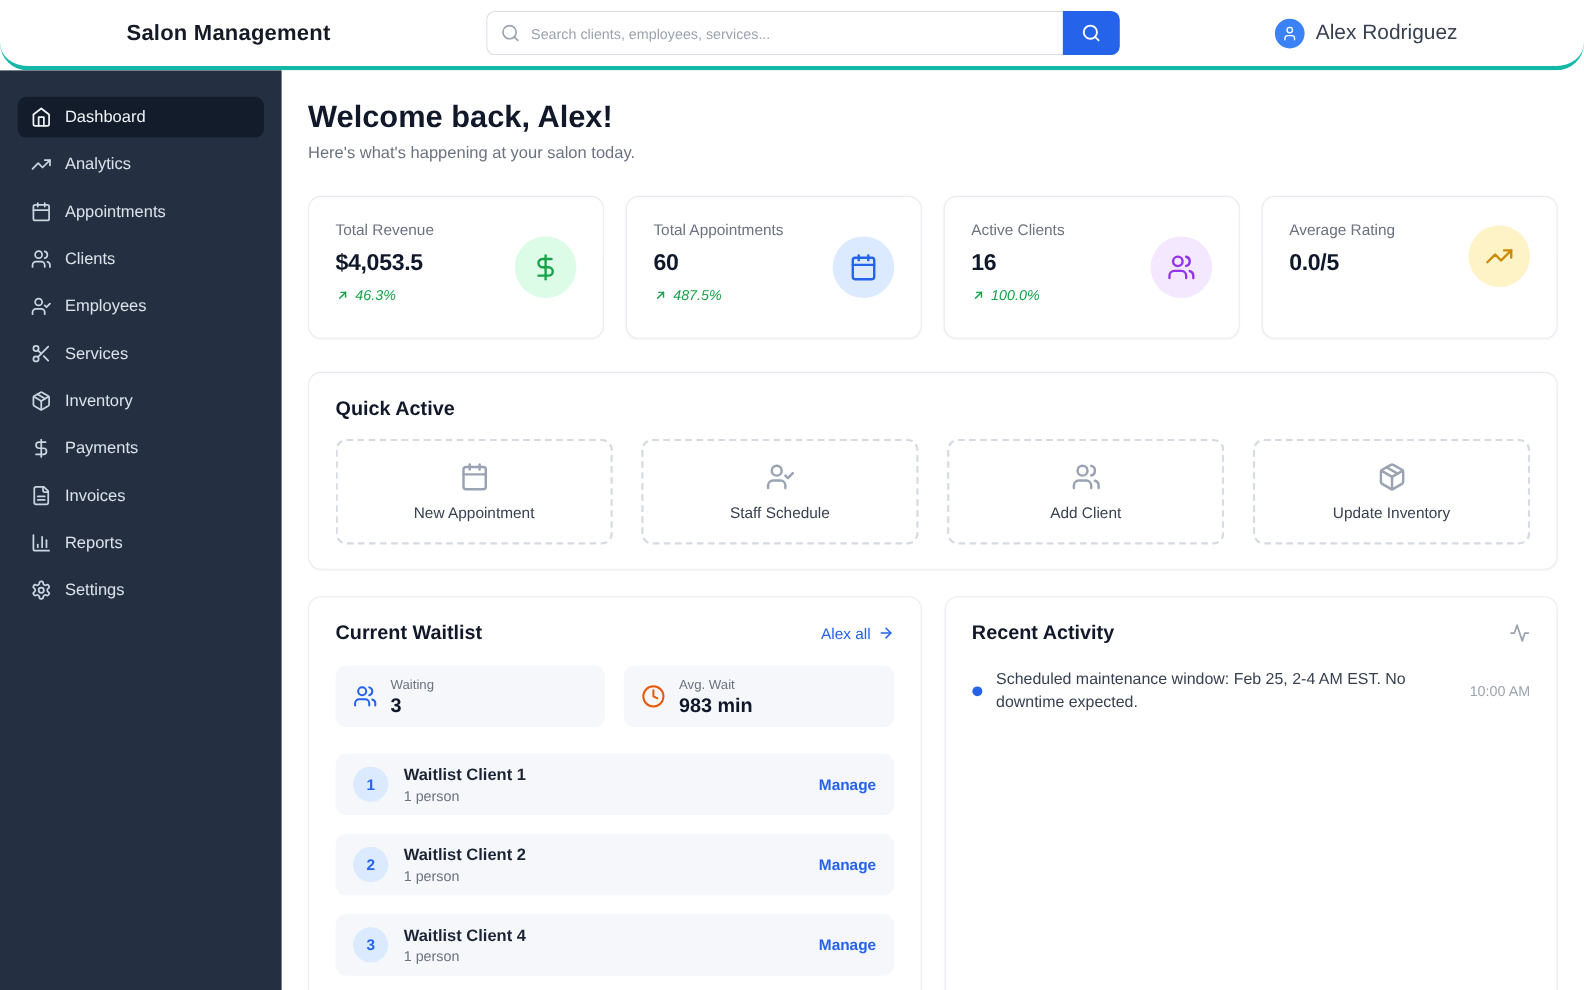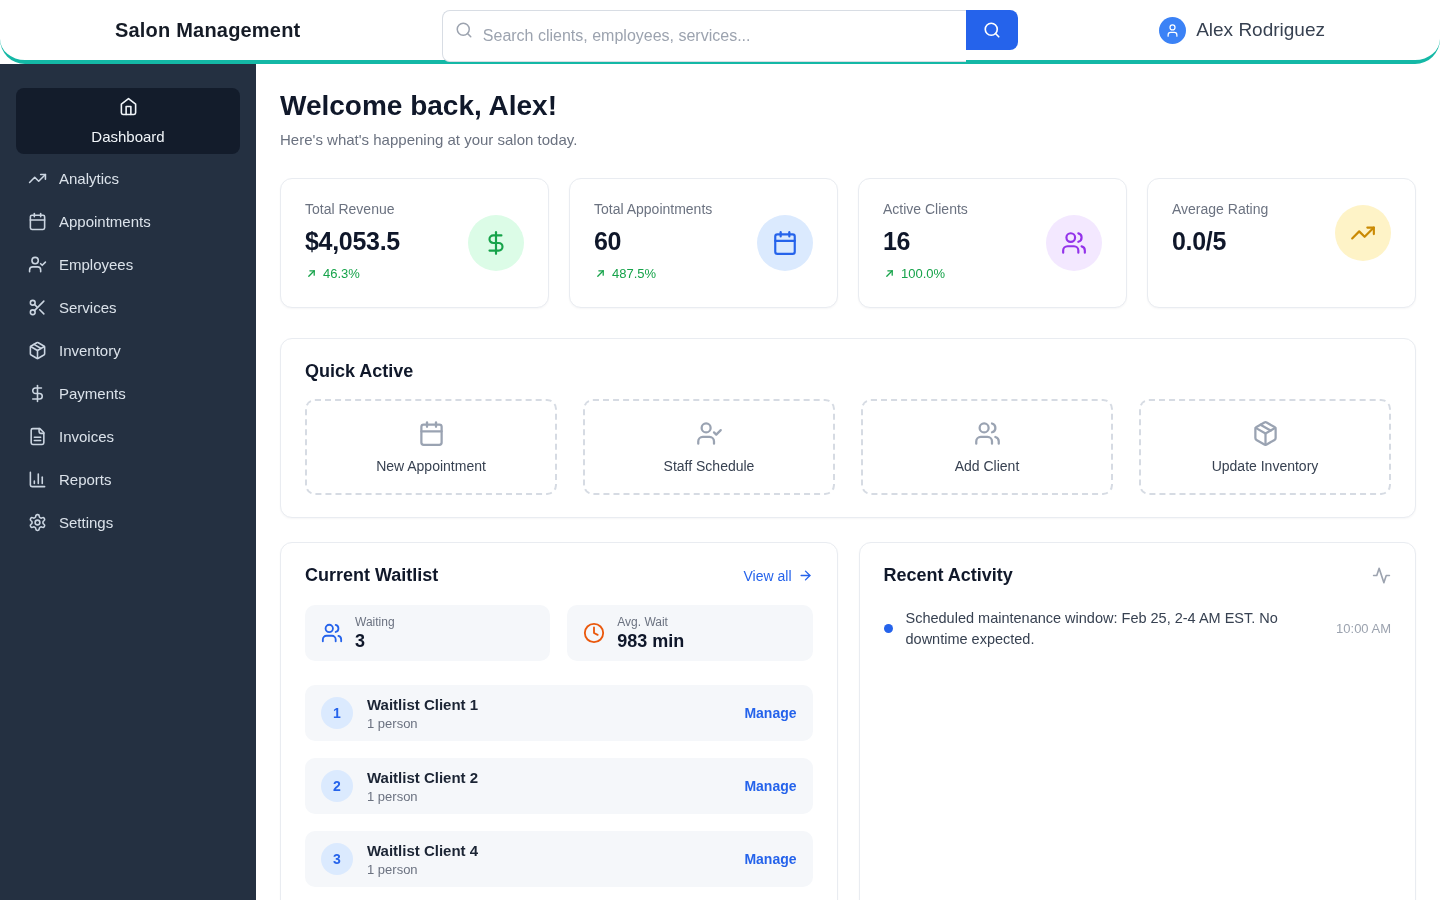--- a/index.html
+++ b/index.html
@@ -7,55 +7,55 @@
     font-family:"Liberation Sans", sans-serif; color:#0f172a; }
 
   
   .app-header { height:64px; background:#fff; border-bottom:4px solid #14b8a6;border-radius:25px; }
   .header-inner { max-width:1210px; height:100%; margin:0 auto; display:flex;
     align-items:center; justify-content:space-between; }
   .app-title { font-size:20px; font-weight:700; color:#151b26; letter-spacing:.2px; }
   .search-group { display:flex; align-items:stretch; height:40px; }
   .search-input-wrap { position:relative; width:524px; }
   .search-input-wrap svg { position:absolute; left:13px; top:11px; width:18px; height:18px; color:#9ca3af; }
-  .search-input { width:100%; height:52px; border:1px solid #d8dde4; border-right:none;
-    border-radius:8px 0 0 8px; padding:0 12px 0 40px; font-size:16px; color:#a16207; outline:none;
+  .search-input { width:100%; height:40px; border:1px solid #d8dde4; border-right:none;
+    border-radius:8px 0 0 8px; padding:0 12px 0 40px; font-size:13px; color:#a16207; outline:none;
     font-family:"Liberation Sans", sans-serif; }
   .search-input::placeholder { color:#9ca3af; }
   .search-btn { width:52px; height:40px; background:#2563eb; border:none; border-radius:0 8px 8px 0;
     display:flex; align-items:center; justify-content:center; color:#fff; cursor:pointer; }
   .search-btn svg { width:18px; height:18px; }
   .user-chip { display:flex; align-items:center; gap:10px; cursor:pointer; }
   .avatar { width:27px; height:27px; border-radius:50%; background:#3b82f6; color:#fff;
     display:flex; align-items:center; justify-content:center; }
   .avatar svg { width:15px; height:15px; }
   .user-name { font-size:19px; color:#374151; }
 
   
   .layout { display:flex; height:836px; }
   .sidebar { width:256px; flex:0 0 256px; background:#243041; padding:24px 16px; }
   .nav-item { display:flex; align-items:center; gap:12px; padding:9px 12px; margin-bottom:6px;
     border-radius:8px; color:#dbe2ea; font-size:15px; cursor:pointer; }
   .nav-item svg { width:19px; height:19px; color:#cbd5e1; flex:0 0 19px; }
-  .nav-item.active { background:#131c2b; color:#f1f5f9;flex-direction:column; }
+  .nav-item.active { background:#131c2b; color:#f1f5f9; }
   .nav-item.active svg { color:#f1f5f9; }
 
   .content { flex:1; padding:26px 24px; overflow:hidden; }
 
   
   .welcome-title { font-size:28px; font-weight:700; color:#10182a; }
   .welcome-sub { font-size:15px; color:#6b7280; margin-top:9px; }
 
   
   .stats-grid { display:grid; grid-template-columns:repeat(4,1fr); gap:20px; margin-top:30px; }
   .stat-card { background:#fff; border:1px solid #e9ecf1; border-radius:12px; padding:22px 24px;
     height:130px; display:flex; justify-content:space-between; box-shadow:0 1px 2px rgba(15,23,42,.04); }
   .stat-label { font-size:14px; color:#6b7280; }
-  .stat-value { font-size:25px; font-weight:700; color:#0f172a; margin-top:10px; letter-spacing:-.3px; }
-  .stat-trend { display:flex; align-items:center; gap:5px; margin-top:10px; font-size:13px; color:#16a34a; }
+  .stat-value { font-size:21px; font-weight:700; color:#0f172a; margin-top:10px; letter-spacing:-.3px; }
+  .stat-trend { display:flex; align-items:center; gap:5px; margin-top:10px; font-size:13px; color:#16a34a;font-style:italic; }
   .stat-trend svg { width:13px; height:13px; }
   .stat-iconwrap { width:56px; height:56px; border-radius:50%; display:flex; align-items:center;
     justify-content:center; align-self:center; flex:0 0 56px; }
   .stat-iconwrap svg { width:26px; height:26px; }
   .ic-green { background:#dcfce7; color:#16a34a; }
   .ic-blue  { background:#dbeafe; color:#2563eb; }
   .ic-purple{ background:#f3e8ff; color:#9333ea; }
   .ic-amber { background:#fef3c7; color:#ca8a04; align-self:flex-start; margin-top:4px; }
 
   
@@ -163,20 +163,29 @@
           <path d="M16 2v4"></path>
           <path d="M8 2v4"></path>
           <path d="M3 10h18"></path>
         </svg>
       <span>Appointments</span>
     </div>
     <div class="nav-item">
       <svg viewBox="0 0 24 24" fill="none" stroke="currentColor" stroke-width="2" stroke-linecap="round" stroke-linejoin="round">
           <path d="M16 21v-2a4 4 0 0 0-4-4H6a4 4 0 0 0-4 4v2"></path>
           <circle cx="9" cy="7" r="4"></circle>
+          <path d="M22 21v-2a4 4 0 0 0-3-3.87"></path>
+          <path d="M16 3.13a4 4 0 0 1 0 7.75"></path>
+        </svg>
+      <span>Clients</span>
+    </div>
+    <div class="nav-item">
+      <svg viewBox="0 0 24 24" fill="none" stroke="currentColor" stroke-width="2" stroke-linecap="round" stroke-linejoin="round">
+          <path d="M16 21v-2a4 4 0 0 0-4-4H6a4 4 0 0 0-4 4v2"></path>
+          <circle cx="9" cy="7" r="4"></circle>
           <path d="m16 11 2 2 4-4"></path>
         </svg>
       <span>Employees</span>
     </div>
     <div class="nav-item">
       <svg viewBox="0 0 24 24" fill="none" stroke="currentColor" stroke-width="2" stroke-linecap="round" stroke-linejoin="round">
           <circle cx="6" cy="6" r="3"></circle>
           <path d="M8.12 8.12 12 12"></path>
           <path d="M20 4 8.12 15.88"></path>
           <circle cx="6" cy="18" r="3"></circle>
@@ -351,21 +360,21 @@
         </button>
       </div>
     </section>
 
     <div class="bottom-grid">
 
       <section class="card">
         <div class="card-head">
           <h2 class="card-title">Current Waitlist</h2>
           <a class="view-all">
-            <span>View all</span>
+            <span>Alex all</span>
             <svg viewBox="0 0 24 24" fill="none" stroke="currentColor" stroke-width="2.2" stroke-linecap="round" stroke-linejoin="round">
                 <path d="M5 12h14"></path>
                 <path d="m12 5 7 7-7 7"></path>
               </svg>
           </a>
         </div>
 
         <div class="wl-stats">
           <div class="wl-stat">
             <svg class="c-blue" viewBox="0 0 24 24" fill="none" stroke="currentColor" stroke-width="2" stroke-linecap="round" stroke-linejoin="round">

